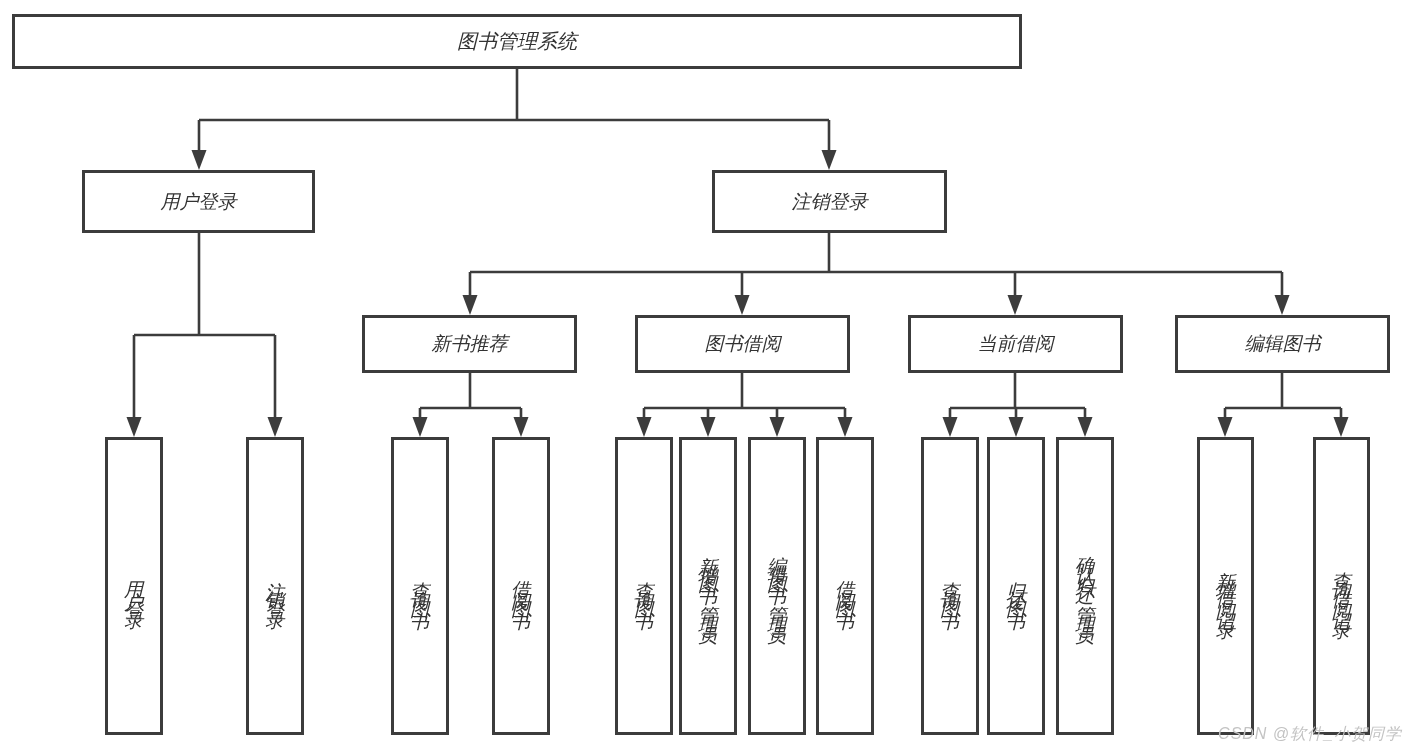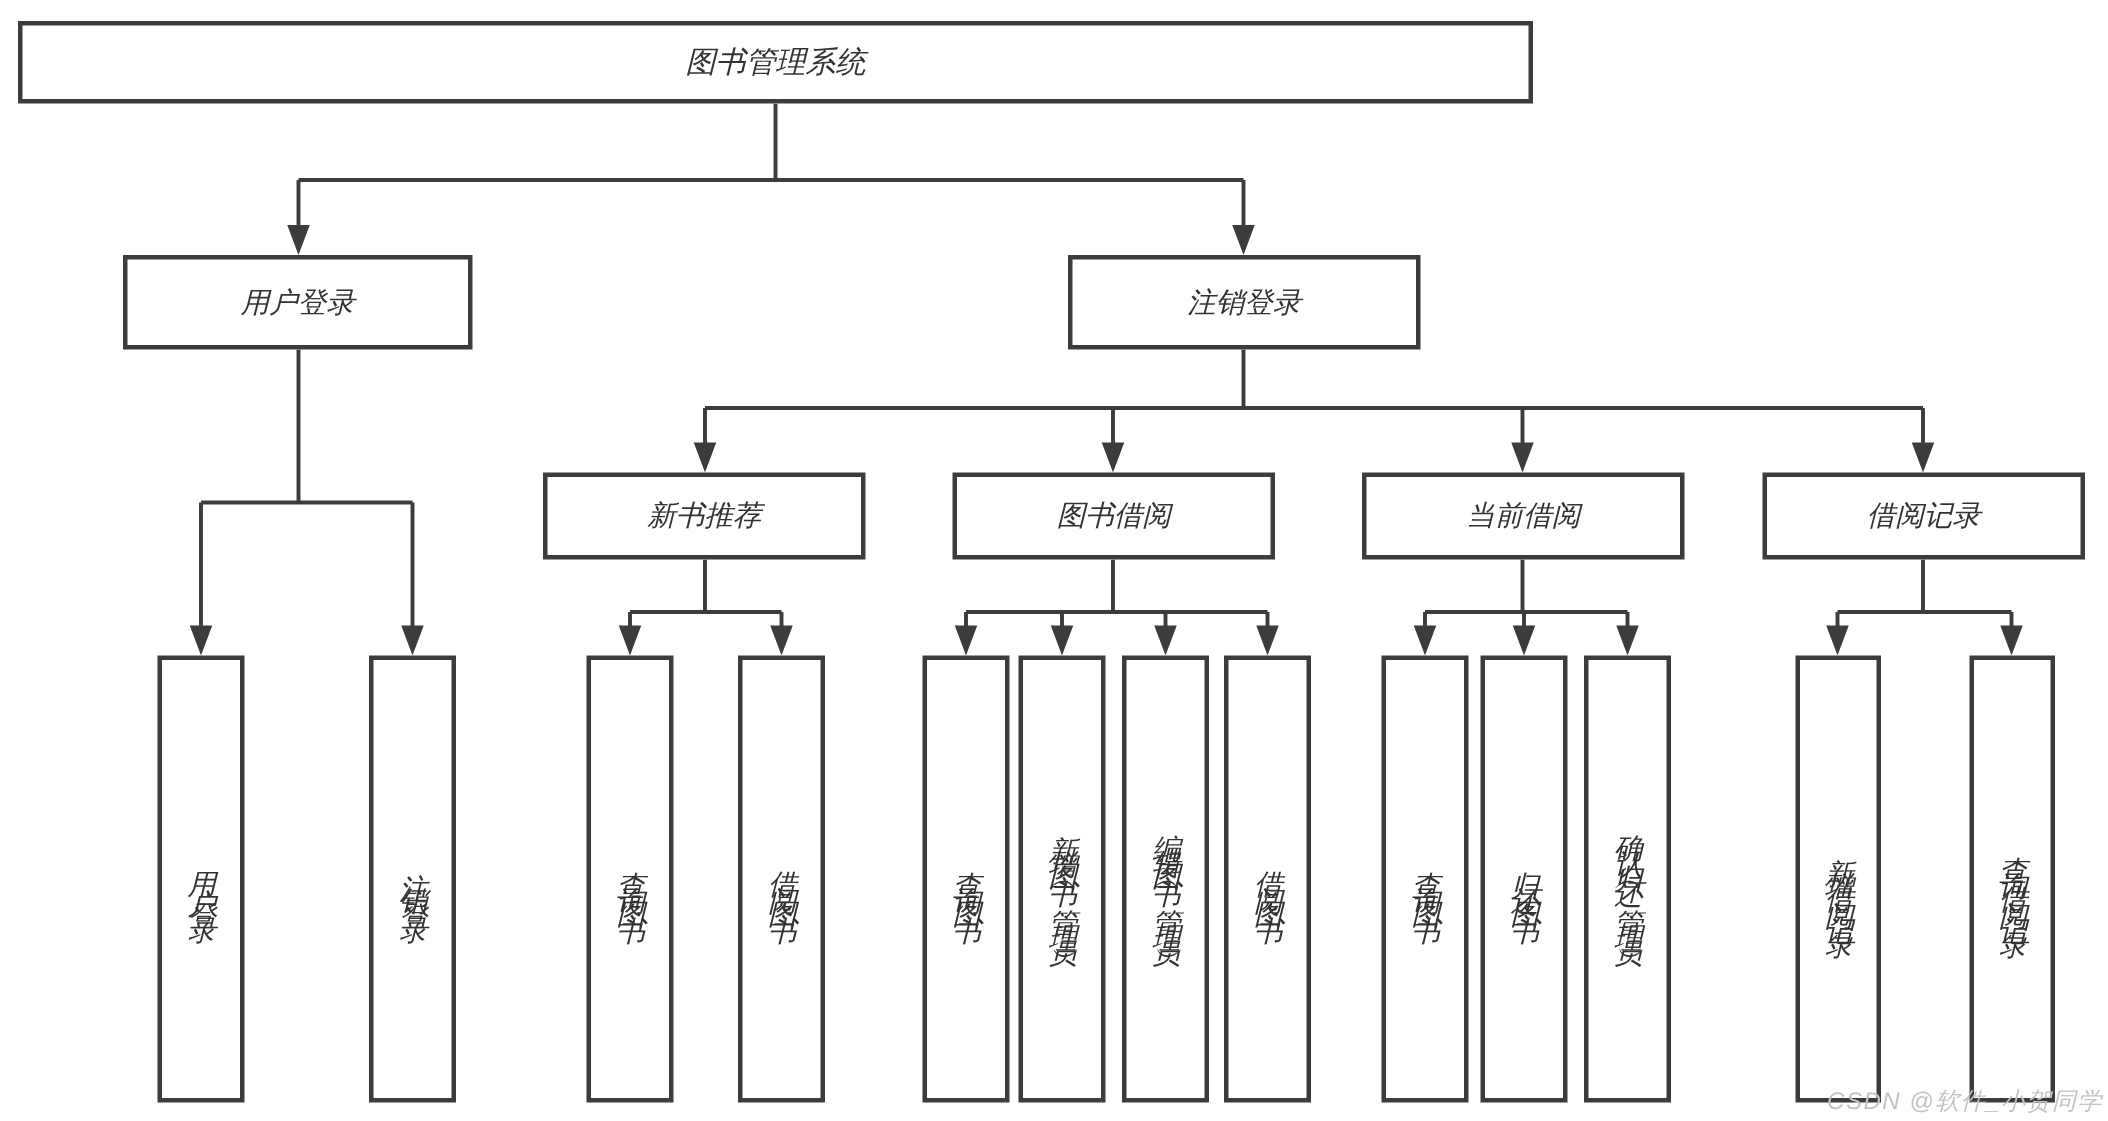--- a/index.html
+++ b/index.html
@@ -103,21 +103,21 @@
   </svg>
 
   <div class="node root" style="left:12px;top:14px;width:1010px;height:55px">图书管理系统</div>
 
   <div class="node" style="left:82px;top:170px;width:233px;height:63px">用户登录</div>
   <div class="node" style="left:712px;top:170px;width:235px;height:63px">注销登录</div>
 
   <div class="node" style="left:635px;top:315px;width:215px;height:58px">图书借阅</div>
   <div class="node" style="left:362px;top:315px;width:215px;height:58px">新书推荐</div>
   <div class="node" style="left:908px;top:315px;width:215px;height:58px">当前借阅</div>
-  <div class="node" style="left:1175px;top:315px;width:215px;height:58px">借阅记录</div>
+  <div class="node" style="left:1175px;top:315px;width:215px;height:58px">编辑图书</div>
 
   <div class="node vertical" style="left:105px;top:437px;width:58px;height:298px">用户登录</div>
   <div class="node vertical" style="left:246px;top:437px;width:58px;height:298px">注销登录</div>
 
   <div class="node vertical" style="left:391px;top:437px;width:58px;height:298px">查询图书</div>
   <div class="node vertical" style="left:492px;top:437px;width:58px;height:298px">借阅图书</div>
 
   <div class="node vertical" style="left:615px;top:437px;width:58px;height:298px">查询图书</div>
   <div class="node vertical" style="left:679px;top:437px;width:58px;height:298px">新增图书（管理员）</div>
   <div class="node vertical" style="left:748px;top:437px;width:58px;height:298px">编辑图书（管理员）</div>

